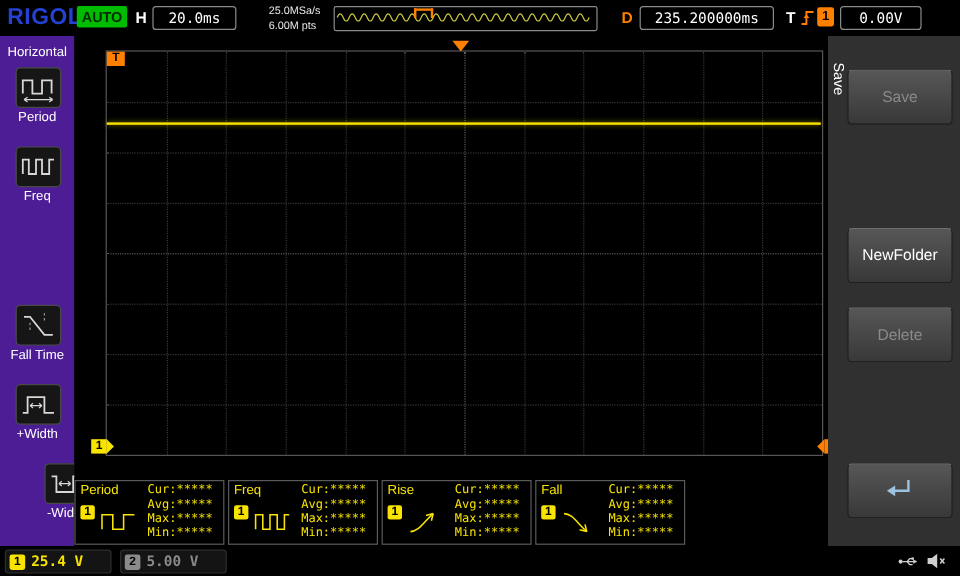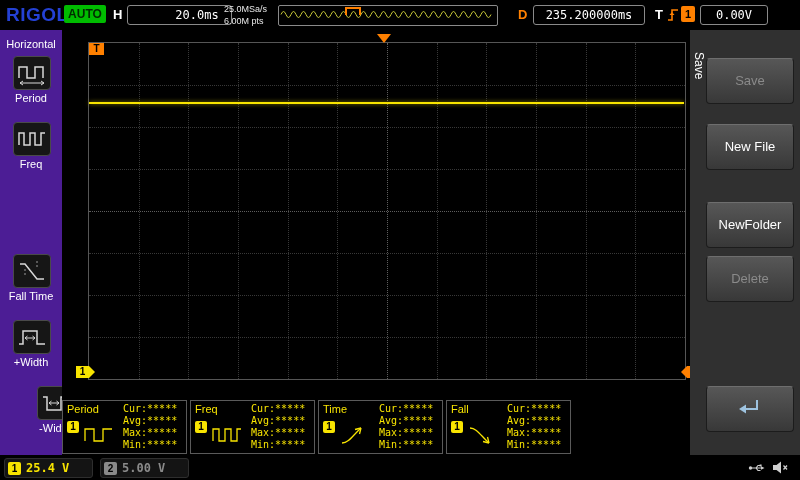--- a/index.html
+++ b/index.html
@@ -7,21 +7,21 @@
           font-family:"Liberation Sans", sans-serif;color:#fff;}
 
   
   .topbar{position:absolute;left:0;top:0;width:800px;height:30px;background:#000;}
   .logo{position:absolute;left:6px;top:4px;font-size:19px;font-weight:bold;color:#2441d4;letter-spacing:0.5px;}
   .auto-badge{position:absolute;left:64px;top:5px;width:42px;height:18px;background:#00bc00;color:#002b00;
               font-size:12px;font-weight:bold;text-align:center;line-height:18px;border-radius:2px;}
   .h-label{position:absolute;left:113px;top:7px;font-size:13px;font-weight:bold;color:#fff;}
   .tb-box{position:absolute;height:18px;border:1px solid #8a8a8a;border-radius:3px;background:#000;
           color:#fff;font-size:12px;text-align:center;line-height:18px;font-family:"DejaVu Sans Mono",monospace;}
-  .timebase-box{left:127px;top:5px;width:68px;padding-left:35px;}
+  .timebase-box{left:127px;top:5px;width:68px;}
   .sample-info{position:absolute;left:224px;top:3px;font-size:9px;line-height:12px;color:#e8e8e8;}
   .wave-preview{position:absolute;left:278px;top:5px;width:218px;height:19px;border:1px solid #8a8a8a;border-radius:2px;background:#000;}
   .wave-preview svg{position:absolute;left:0;top:0;}
   .preview-window{position:absolute;left:66px;top:1px;width:12px;height:6px;border-top:2px solid #ff8000;
                   border-left:2px solid #ff8000;border-right:2px solid #ff8000;}
   .d-label{position:absolute;left:518px;top:7px;font-size:13px;font-weight:bold;color:#ff8000;}
   .delay-box{left:533px;top:5px;width:110px;}
   .t-label{position:absolute;left:655px;top:7px;font-size:13px;font-weight:bold;color:#fff;}
   .slope-icon{position:absolute;left:667px;top:6px;}
   .trig-src-badge{position:absolute;left:681px;top:6px;width:14px;height:16px;background:#ff8000;color:#000;
@@ -66,21 +66,21 @@
   .mp-vals{position:absolute;left:60px;top:2px;color:#f8e400;font-size:10px;line-height:12px;
            font-family:"DejaVu Sans Mono",monospace;}
 
   
   .rsidebar{position:absolute;left:690px;top:30px;width:110px;height:425px;background:#303030;}
   .rsidebar-title{position:absolute;left:2px;top:22px;writing-mode:vertical-rl;font-size:12px;color:#fff;}
   .menu-btn{position:absolute;left:16px;width:86px;height:44px;border-radius:4px;cursor:pointer;
             background:linear-gradient(#575757,#383838);border:1px solid #1c1c1c;border-top-color:#6e6e6e;
             color:#fff;font-size:13px;text-align:center;line-height:44px;}
   .menu-btn.disabled{color:#8a8a8a;}
-  .btn-save{top:28px;} .btn-newfile{top:94px;} .btn-newfolder{top:172px;} .btn-delete{top:226px;}
+  .btn-save{top:28px;} .btn-newfile{top:94px;} .btn-newfolder{top:160px;} .btn-delete{top:226px;}
   .btn-back{top:356px;line-height:40px;}
 
   
   .statusbar{position:absolute;left:0;top:455px;width:800px;height:25px;background:#000;}
   .ch-chip{position:absolute;top:3px;height:18px;background:#141414;border:1px solid #2e2e2e;border-radius:3px;
            display:flex;align-items:center;gap:5px;padding:0 8px 0 3px;}
   .ch1-chip{left:4px;width:76px;}
   .ch2-chip{left:100px;width:76px;}
   .ch-badge{width:13px;height:13px;border-radius:2px;font-size:10px;font-weight:bold;text-align:center;
             line-height:13px;color:#000;flex:0 0 auto;}
@@ -226,21 +226,21 @@
     </svg>
     <div class="mp-vals">
       <div>Cur:*****</div>
       <div>Avg:*****</div>
       <div>Max:*****</div>
       <div>Min:*****</div>
     </div>
   </div>
 
   <div class="mpanel" style="left:318px;">
-    <div class="mp-name">Time</div>
+    <div class="mp-name">Rise</div>
     <div class="mp-badge">1</div>
     <svg class="mp-icon" width="34" height="24" viewBox="0 0 34 24">
       <path d="M3,20 C10,20 14,12 22,5" stroke="#f8e400" stroke-width="1.3" fill="none"></path>
       <path d="M22,5 l-6,1.5 M22,5 l-1.5,6" stroke="#f8e400" stroke-width="1.3" fill="none"></path>
     </svg>
     <div class="mp-vals">
       <div>Cur:*****</div>
       <div>Avg:*****</div>
       <div>Max:*****</div>
       <div>Min:*****</div>
@@ -258,21 +258,20 @@
       <div>Cur:*****</div>
       <div>Avg:*****</div>
       <div>Max:*****</div>
       <div>Min:*****</div>
     </div>
   </div>
 
   <div class="rsidebar">
     <div class="rsidebar-title">Save</div>
     <div class="menu-btn btn-save disabled">Save</div>
-    <div class="menu-btn btn-newfile">New File</div>
     <div class="menu-btn btn-newfolder">NewFolder</div>
     <div class="menu-btn btn-delete disabled">Delete</div>
     <div class="menu-btn btn-back">
       <svg width="30" height="26" viewBox="0 0 30 26" style="vertical-align:middle;">
         <path d="M22,5 V14 H9" stroke="#9ec3e0" stroke-width="2" fill="none"></path>
         <path d="M11,9.5 L4,14 L11,18.5 Z" fill="#9ec3e0"></path>
       </svg>
     </div>
   </div>
 

